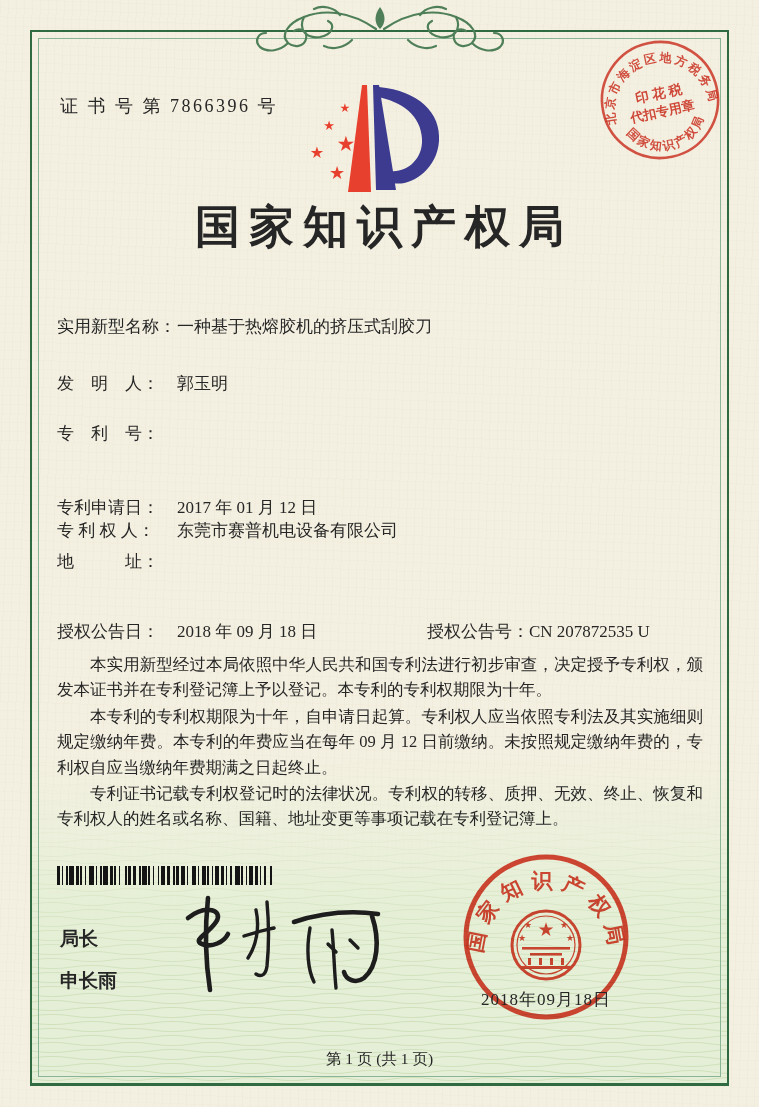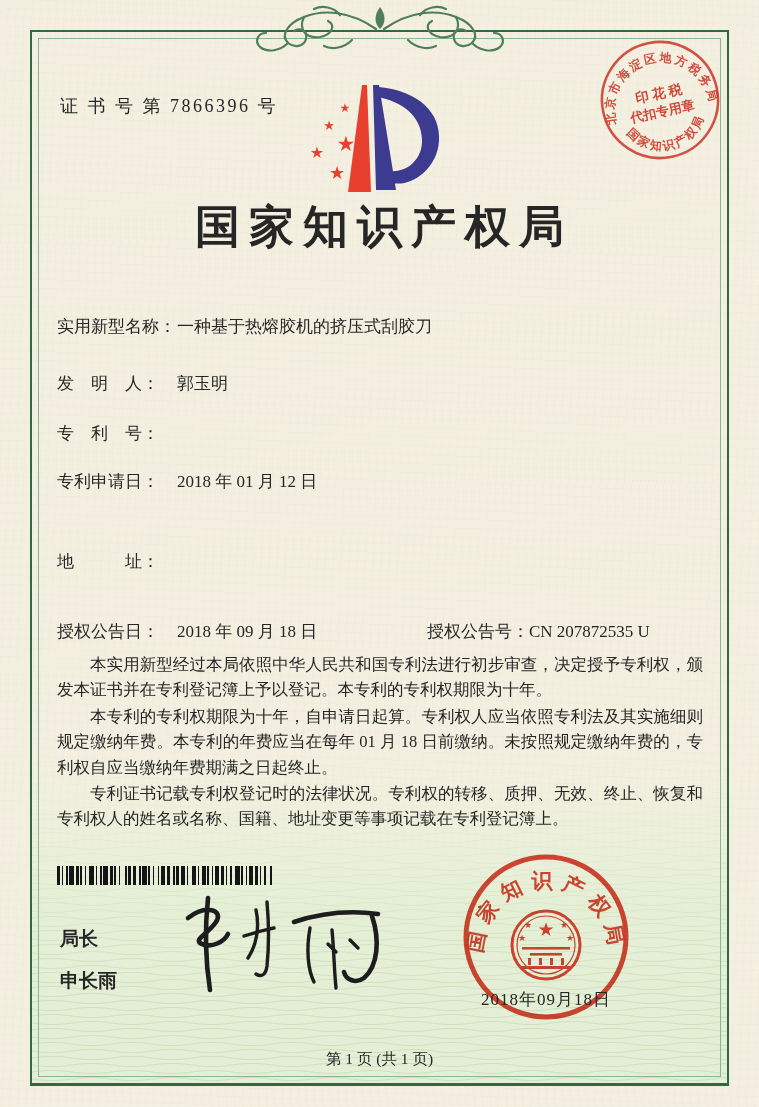--- a/index.html
+++ b/index.html
@@ -176,39 +176,43 @@
     <span class="lbl">发　明　人：</span>
     <span class="val">郭玉明</span>
   </div>
   <div class="row" style="top:315px">
     <span class="lbl">实用新型名称：</span>
     <span class="val">一种基于热熔胶机的挤压式刮胶刀</span>
   </div>
   <div class="row" style="top:422px">
     <span class="lbl">专　利　号：</span>
   </div>
-  <div class="row" style="top:470px">
+  <div class="row" style="top:496px">
     <span class="lbl">专利申请日：</span>
-    <span class="val">2018 年 01 月 12 日</span>
+    <span class="val">2017 年 01 月 12 日</span>
+  </div>
+  <div class="row" style="top:519px">
+    <span class="lbl">专 利 权 人：</span>
+    <span class="val">东莞市赛普机电设备有限公司</span>
   </div>
   <div class="row" style="top:550px">
     <span class="lbl">地　　　址：</span>
   </div>
   <div class="row" style="top:620px">
     <span class="lbl">授权公告日：</span>
     <span class="val">2018 年 09 月 18 日</span>
   </div>
   <div class="row" style="top:620px; left:427px">
     <span style="white-space:pre">授权公告号：</span>
     <span style="white-space:pre">CN 207872535 U</span>
   </div>
 
   <div id="p-block" class="abs">
     <p>本实用新型经过本局依照中华人民共和国专利法进行初步审查，决定授予专利权，颁发本证书并在专利登记簿上予以登记。本专利的专利权期限为十年。</p>
-    <p>本专利的专利权期限为十年，自申请日起算。专利权人应当依照专利法及其实施细则规定缴纳年费。本专利的年费应当在每年 01 月 18 日前缴纳。未按照规定缴纳年费的，专利权自应当缴纳年费期满之日起终止。</p>
+    <p>本专利的专利权期限为十年，自申请日起算。专利权人应当依照专利法及其实施细则规定缴纳年费。本专利的年费应当在每年 09 月 12 日前缴纳。未按照规定缴纳年费的，专利权自应当缴纳年费期满之日起终止。</p>
     <p>专利证书记载专利权登记时的法律状况。专利权的转移、质押、无效、终止、恢复和专利权人的姓名或名称、国籍、地址变更等事项记载在专利登记簿上。</p>
   </div>
 
   <div id="barcode" class="abs"><span style="width:3.1px;background:#141414"></span><span style="width:1.55px;background:transparent"></span><span style="width:1.55px;background:#141414"></span><span style="width:3.1px;background:transparent"></span><span style="width:1.55px;background:#141414"></span><span style="width:1.55px;background:transparent"></span><span style="width:4.65px;background:#141414"></span><span style="width:1.55px;background:transparent"></span><span style="width:3.1px;background:#141414"></span><span style="width:1.55px;background:transparent"></span><span style="width:1.55px;background:#141414"></span><span style="width:3.1px;background:transparent"></span><span style="width:1.55px;background:#141414"></span><span style="width:3.1px;background:transparent"></span><span style="width:4.65px;background:#141414"></span><span style="width:1.55px;background:transparent"></span><span style="width:1.55px;background:#141414"></span><span style="width:3.1px;background:transparent"></span><span style="width:1.55px;background:#141414"></span><span style="width:1.55px;background:transparent"></span><span style="width:4.65px;background:#141414"></span><span style="width:1.55px;background:transparent"></span><span style="width:3.1px;background:#141414"></span><span style="width:1.55px;background:transparent"></span><span style="width:1.55px;background:#141414"></span><span style="width:3.1px;background:transparent"></span><span style="width:1.55px;background:#141414"></span><span style="width:4.65px;background:transparent"></span><span style="width:1.55px;background:#141414"></span><span style="width:1.55px;background:transparent"></span><span style="width:3.1px;background:#141414"></span><span style="width:1.55px;background:transparent"></span><span style="width:3.1px;background:#141414"></span><span style="width:3.1px;background:transparent"></span><span style="width:1.55px;background:#141414"></span><span style="width:1.55px;background:transparent"></span><span style="width:4.65px;background:#141414"></span><span style="width:1.55px;background:transparent"></span><span style="width:1.55px;background:#141414"></span><span style="width:3.1px;background:transparent"></span><span style="width:1.55px;background:#141414"></span><span style="width:3.1px;background:transparent"></span><span style="width:1.55px;background:#141414"></span><span style="width:1.55px;background:transparent"></span><span style="width:4.65px;background:#141414"></span><span style="width:1.55px;background:transparent"></span><span style="width:3.1px;background:#141414"></span><span style="width:3.1px;background:transparent"></span><span style="width:1.55px;background:#141414"></span><span style="width:1.55px;background:transparent"></span><span style="width:3.1px;background:#141414"></span><span style="width:1.55px;background:transparent"></span><span style="width:4.65px;background:#141414"></span><span style="width:1.55px;background:transparent"></span><span style="width:1.55px;background:#141414"></span><span style="width:3.1px;background:transparent"></span><span style="width:4.65px;background:#141414"></span><span style="width:1.55px;background:transparent"></span><span style="width:1.55px;background:#141414"></span><span style="width:3.1px;background:transparent"></span><span style="width:3.1px;background:#141414"></span><span style="width:1.55px;background:transparent"></span><span style="width:1.55px;background:#141414"></span><span style="width:3.1px;background:transparent"></span><span style="width:1.55px;background:#141414"></span><span style="width:1.55px;background:transparent"></span><span style="width:4.65px;background:#141414"></span><span style="width:1.55px;background:transparent"></span><span style="width:3.1px;background:#141414"></span><span style="width:1.55px;background:transparent"></span><span style="width:1.55px;background:#141414"></span><span style="width:3.1px;background:transparent"></span><span style="width:1.55px;background:#141414"></span><span style="width:3.1px;background:transparent"></span><span style="width:4.65px;background:#141414"></span><span style="width:1.55px;background:transparent"></span><span style="width:1.55px;background:#141414"></span><span style="width:3.1px;background:transparent"></span><span style="width:1.55px;background:#141414"></span><span style="width:1.55px;background:transparent"></span><span style="width:4.65px;background:#141414"></span><span style="width:1.55px;background:transparent"></span><span style="width:3.1px;background:#141414"></span><span style="width:1.55px;background:transparent"></span><span style="width:1.55px;background:#141414"></span><span style="width:3.1px;background:transparent"></span><span style="width:1.55px;background:#141414"></span><span style="width:4.65px;background:transparent"></span><span style="width:1.55px;background:#141414"></span><span style="width:1.55px;background:transparent"></span></div>
 
   <div id="director-title" class="abs">局长</div>
   <div id="director-name" class="abs">申长雨</div>
 
   <svg id="signature" class="abs" width="230" height="110" viewBox="0 0 230 110">
     <g stroke="#1d1d1d" fill="none" stroke-linecap="round" stroke-linejoin="round">

